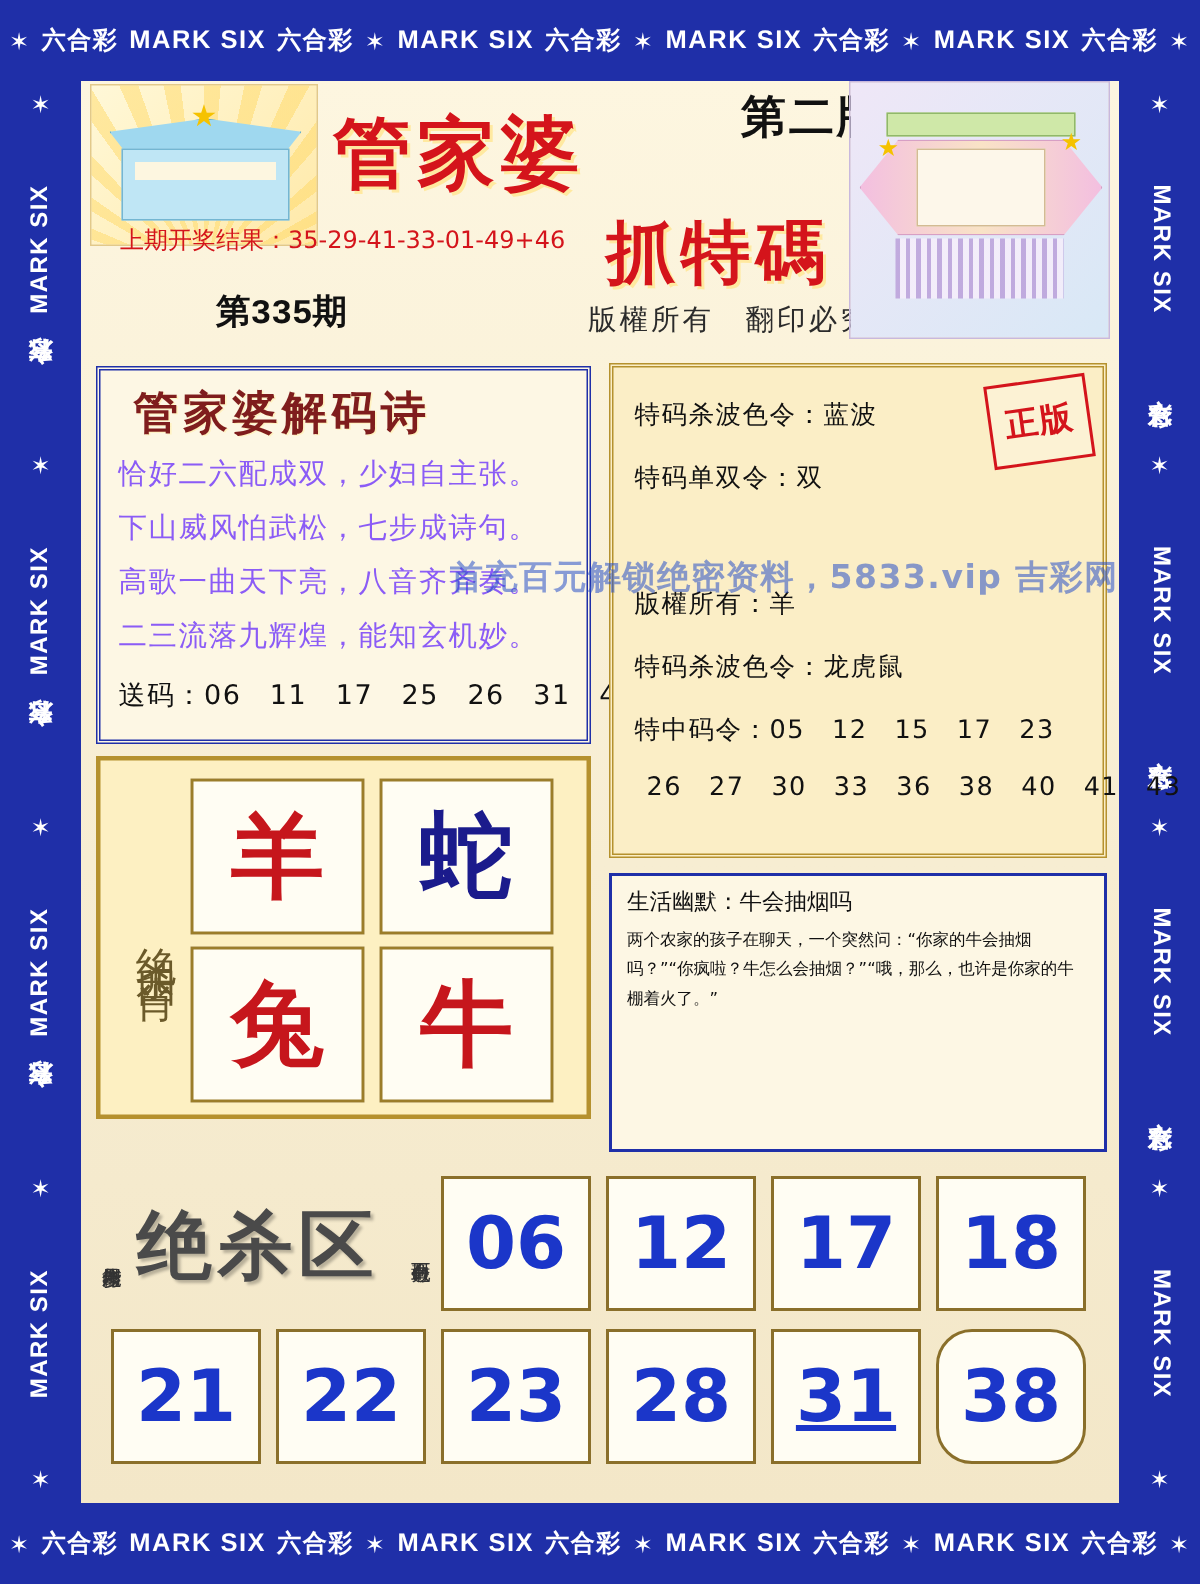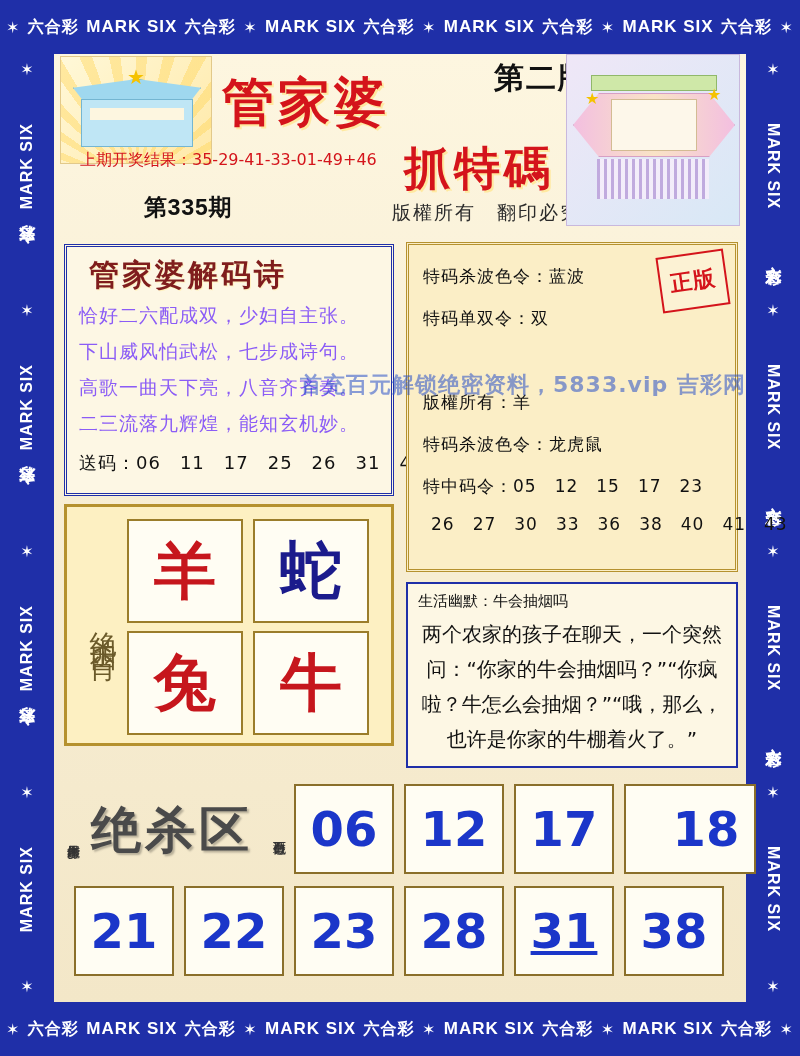--- a/index.html
+++ b/index.html
@@ -346,24 +346,23 @@
     padding: 8px 10px;
   }
   .humor-title {
     font-family: "DejaVu Sans", sans-serif;
     font-size: 15px;
     color: #111111;
     margin-bottom: 6px;
   }
   .humor-body {
     font-family: "DejaVu Sans", sans-serif;
-    font-size: 20px;
+    font-size: 11px;
     color: #111111;
     line-height: 1.75;
-    text-align: center;
   }
 
   
   .kill-zone {
     position: absolute;
     left: 28px; top: 730px;
     width: 180px; height: 92px;
     font-family: "DejaVu Sans", sans-serif;
     font-weight: bold;
     font-size: 50px;
@@ -554,23 +553,23 @@
       <div class="humor-body">两个农家的孩子在聊天，一个突然问：“你家的牛会抽烟吗？”“你疯啦？牛怎么会抽烟？”“哦，那么，也许是你家的牛棚着火了。”</div>
     </div>
 
     <div class="kz-note-left">只能用作参考</div>
     <div class="kill-zone">绝杀区</div>
     <div class="kz-note-right">日分百不敢包</div>
 
     <div class="numcell" style="left:240px; top:730px;">06</div>
     <div class="numcell" style="left:350px; top:730px;">12</div>
     <div class="numcell" style="left:460px; top:730px;">17</div>
-    <div class="numcell" style="left:570px; top:730px;padding-left:32px;">18</div>
+    <div class="numcell" style="left:570px; top:730px;">18</div>
 
     <div class="numcell" style="left:20px;  top:832px;">21</div>
     <div class="numcell" style="left:130px; top:832px;">22</div>
     <div class="numcell" style="left:240px; top:832px;">23</div>
     <div class="numcell" style="left:350px; top:832px;">28</div>
     <div class="numcell" style="left:460px; top:832px;text-decoration:underline;">31</div>
-    <div class="numcell" style="left:570px; top:832px;">38</div>
+    <div class="numcell" style="left:570px; top:832px;border-radius:24px;">38</div>
 
   </div>
 </div>
 
 </body></html>

